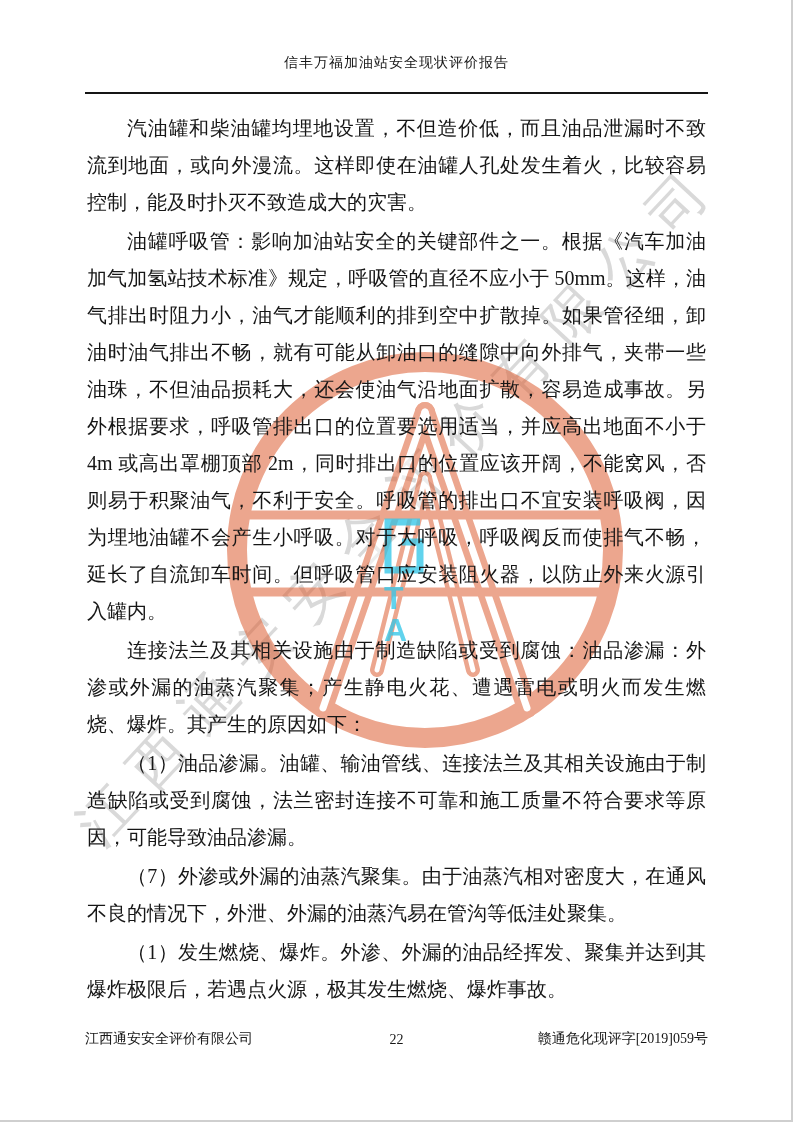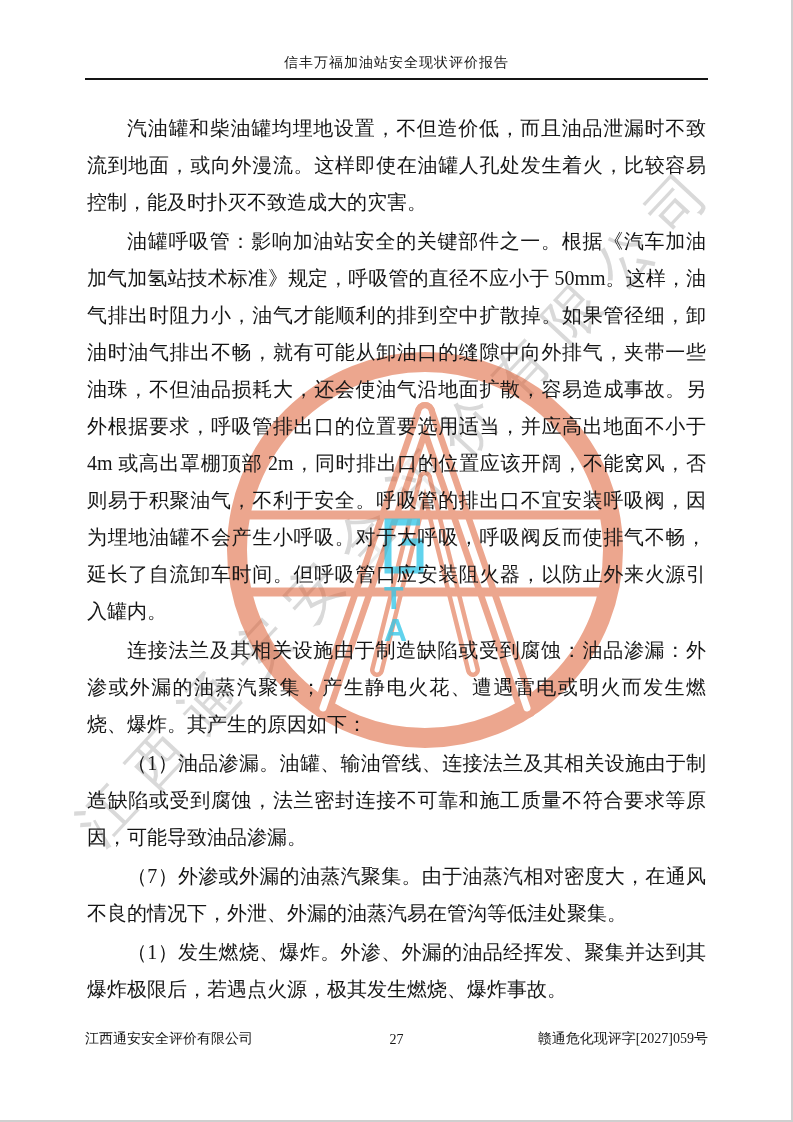--- a/index.html
+++ b/index.html
@@ -37,21 +37,21 @@
     color:rgba(53,198,232,0.78);
     font-family:"Liberation Sans","DejaVu Sans",sans-serif;
   }
   .wm-cyan-t{top:582px;}
   .wm-cyan-a{top:614px;}
   
   .doc{position:absolute;inset:0;z-index:1;}
   .header{
     position:absolute;top:54px;left:85px;width:623px;
     text-align:center;font-size:14px;letter-spacing:1px;
-    padding-bottom:6px;
+    padding-bottom:20px;
     border-bottom:2px solid #151515;
   }
   .content{
     position:absolute;top:108px;left:85px;width:623px;
     font-size:20px;line-height:37px;
     text-align:justify;
   }
   .content p{margin:2px;text-indent:2em;}
   .footer{
     position:absolute;top:1030px;left:85px;width:623px;
@@ -102,18 +102,18 @@
       <p>汽油罐和柴油罐均埋地设置，不但造价低，而且油品泄漏时不致流到地面，或向外漫流。这样即使在油罐人孔处发生着火，比较容易控制，能及时扑灭不致造成大的灾害。</p>
       <p>油罐呼吸管：影响加油站安全的关键部件之一。根据《汽车加油加气加氢站技术标准》规定，呼吸管的直径不应小于 50mm。这样，油气排出时阻力小，油气才能顺利的排到空中扩散掉。如果管径细，卸油时油气排出不畅，就有可能从卸油口的缝隙中向外排气，夹带一些油珠，不但油品损耗大，还会使油气沿地面扩散，容易造成事故。另外根据要求，呼吸管排出口的位置要选用适当，并应高出地面不小于 4m 或高出罩棚顶部 2m，同时排出口的位置应该开阔，不能窝风，否则易于积聚油气，不利于安全。呼吸管的排出口不宜安装呼吸阀，因为埋地油罐不会产生小呼吸。对于大呼吸，呼吸阀反而使排气不畅，延长了自流卸车时间。但呼吸管口应安装阻火器，以防止外来火源引入罐内。</p>
       <p>连接法兰及其相关设施由于制造缺陷或受到腐蚀：油品渗漏：外渗或外漏的油蒸汽聚集；产生静电火花、遭遇雷电或明火而发生燃烧、爆炸。其产生的原因如下：</p>
       <p>（1）油品渗漏。油罐、输油管线、连接法兰及其相关设施由于制造缺陷或受到腐蚀，法兰密封连接不可靠和施工质量不符合要求等原因，可能导致油品渗漏。</p>
       <p>（7）外渗或外漏的油蒸汽聚集。由于油蒸汽相对密度大，在通风不良的情况下，外泄、外漏的油蒸汽易在管沟等低洼处聚集。</p>
       <p>（1）发生燃烧、爆炸。外渗、外漏的油品经挥发、聚集并达到其爆炸极限后，若遇点火源，极其发生燃烧、爆炸事故。</p>
     </div>
 
     <div class="footer">
       <span class="footer-company">江西通安安全评价有限公司</span>
-      <span class="footer-page">27</span>
-      <span class="footer-doc">赣通危化现评字[2027]059号</span>
+      <span class="footer-page">22</span>
+      <span class="footer-doc">赣通危化现评字[2019]059号</span>
     </div>
 
   </div>
 </div>
 
 </body></html>

